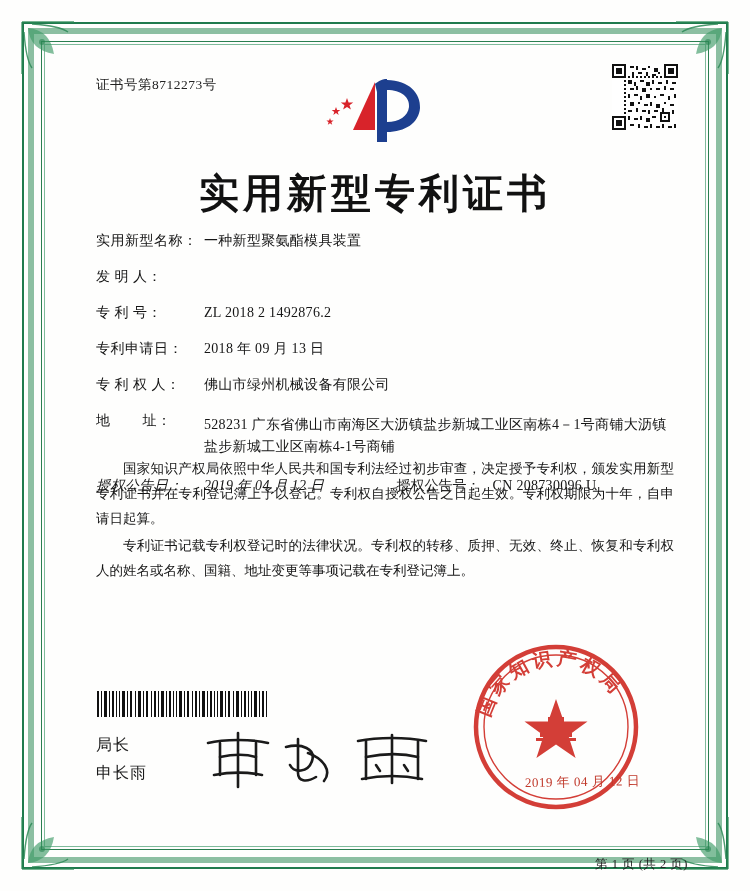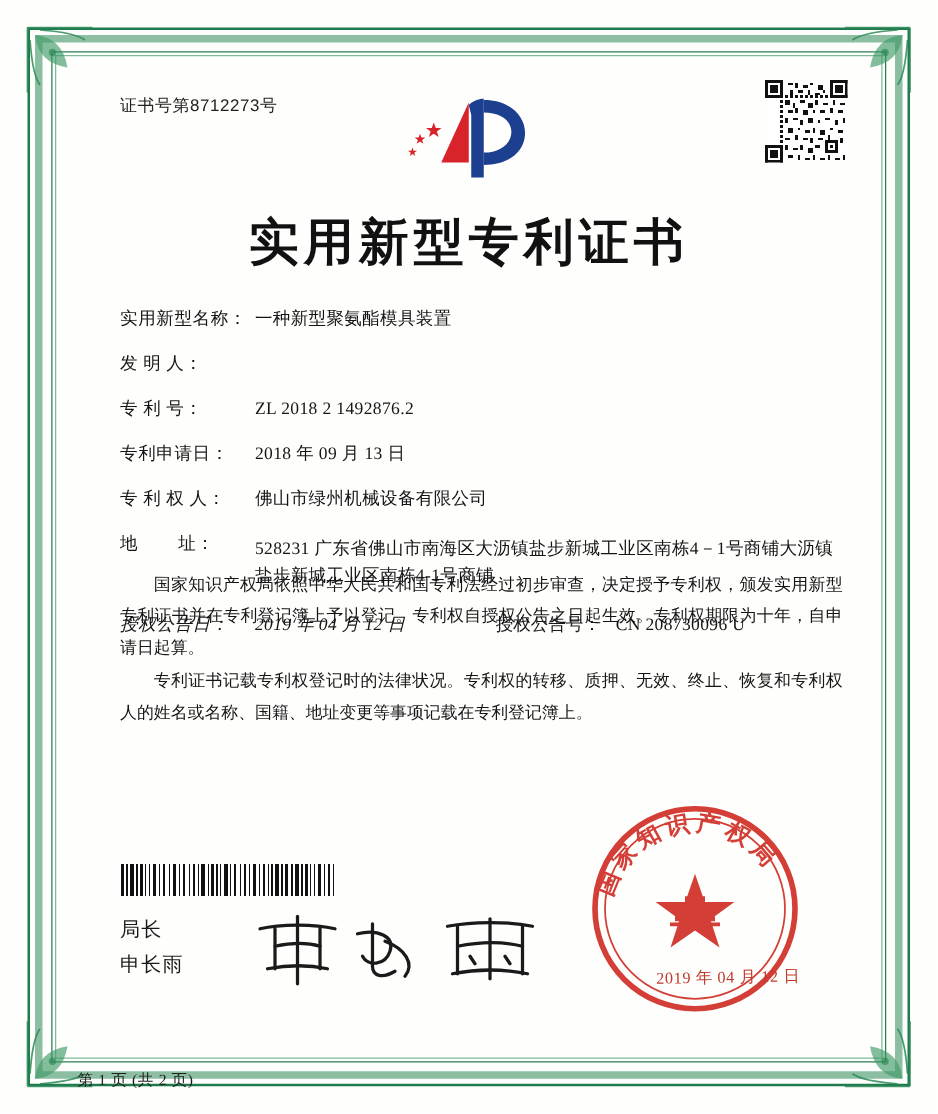--- a/index.html
+++ b/index.html
@@ -82,21 +82,21 @@
     bottom: 56px;
   }
 
   .cert-no {
     position: absolute;
     left: 34px;
     top: 20px;
     font-size: 13.5px;
     letter-spacing: 0.5px;
     color: #222;
-    font-family: Liberation Sans, sans-serif;
+    font-family: Liberation Serif, serif;
   }
 
   
   .qr {
     position: absolute;
     right: 10px;
     top: 8px;
     width: 66px;
     height: 66px;
   }
@@ -121,21 +121,21 @@
     font-weight: bold;
     letter-spacing: 4px;
     color: #111;
     font-family: "DejaVu Serif", "Liberation Serif", serif;
   }
 
   .fields {
     position: absolute;
     left: 34px;
     right: 14px;
-    top: 193px;
+    top: 178px;
     font-size: 14px;
     line-height: 1.0;
   }
   .row {
     display: flex;
     align-items: flex-start;
     margin-bottom: 22px;
   }
   .label {
     flex: 0 0 auto;
@@ -230,21 +230,21 @@
     color: #c0392b;
     letter-spacing: 0.5px;
     transform: rotate(-1deg);
   }
 
   .page-footer {
     position: absolute;
     left: 0;
     right: 0;
     bottom: -38px;
-    text-align: left;
+    text-align: right;
     font-size: 12.5px;
     color: #222;
     letter-spacing: 0.5px;
   }
 </style>
 </head>
 <body>
 
 <div class="page">
 

